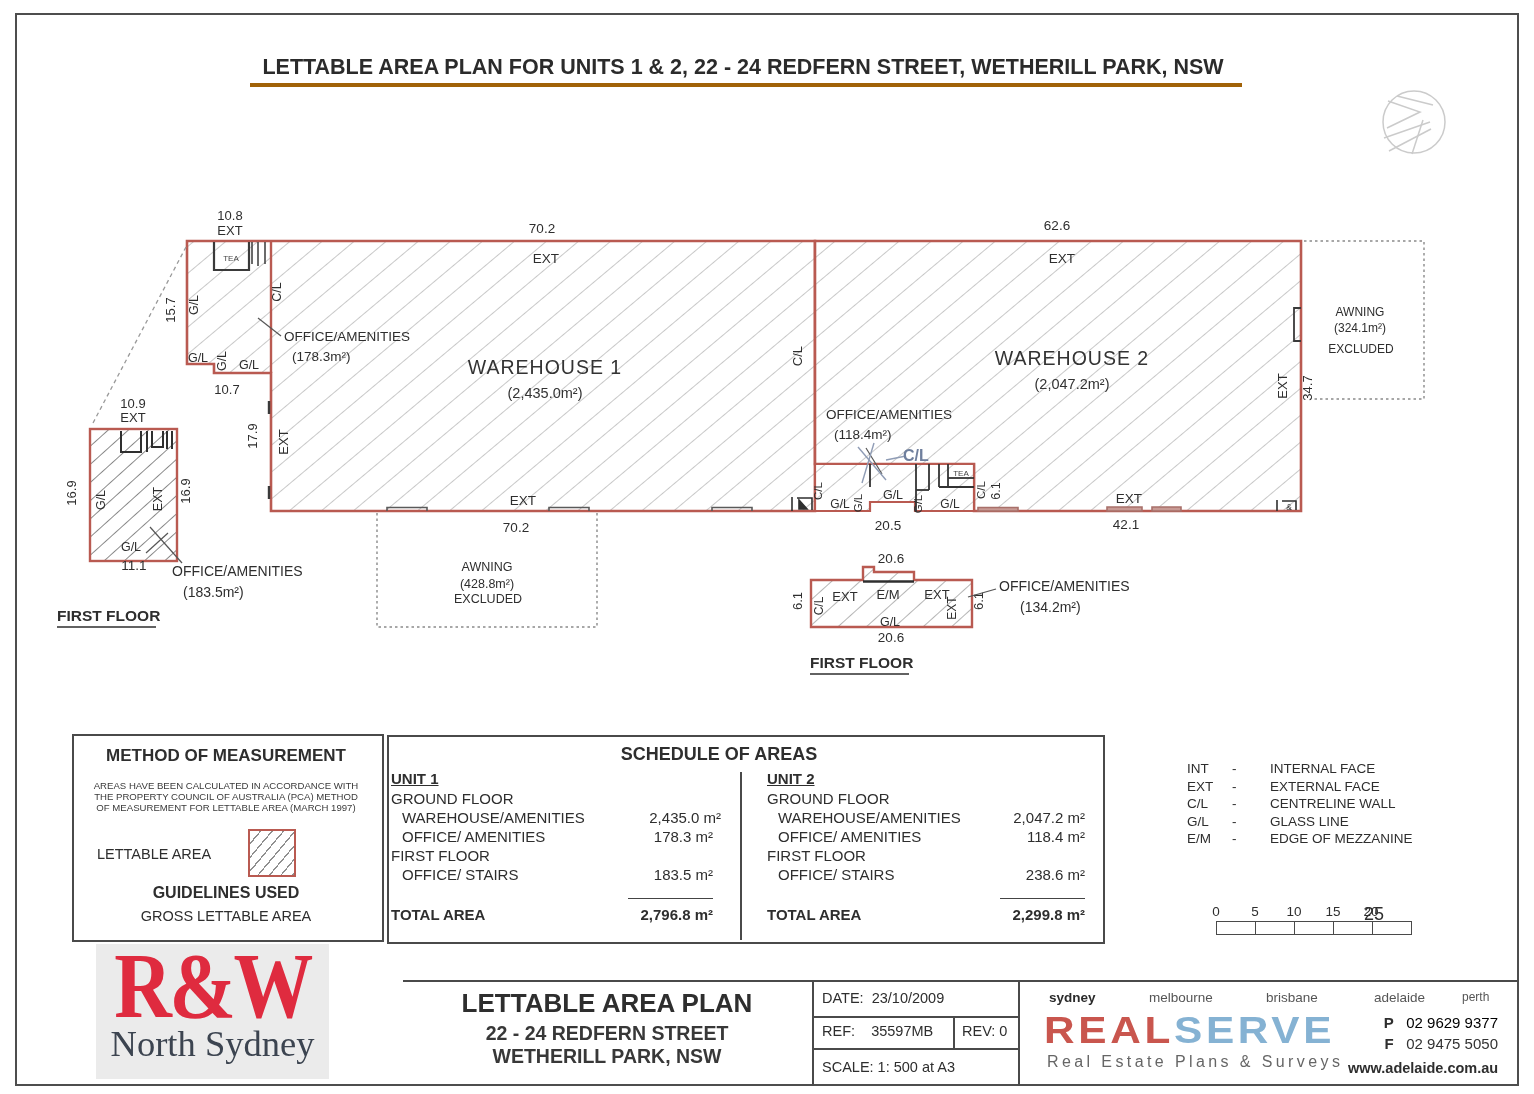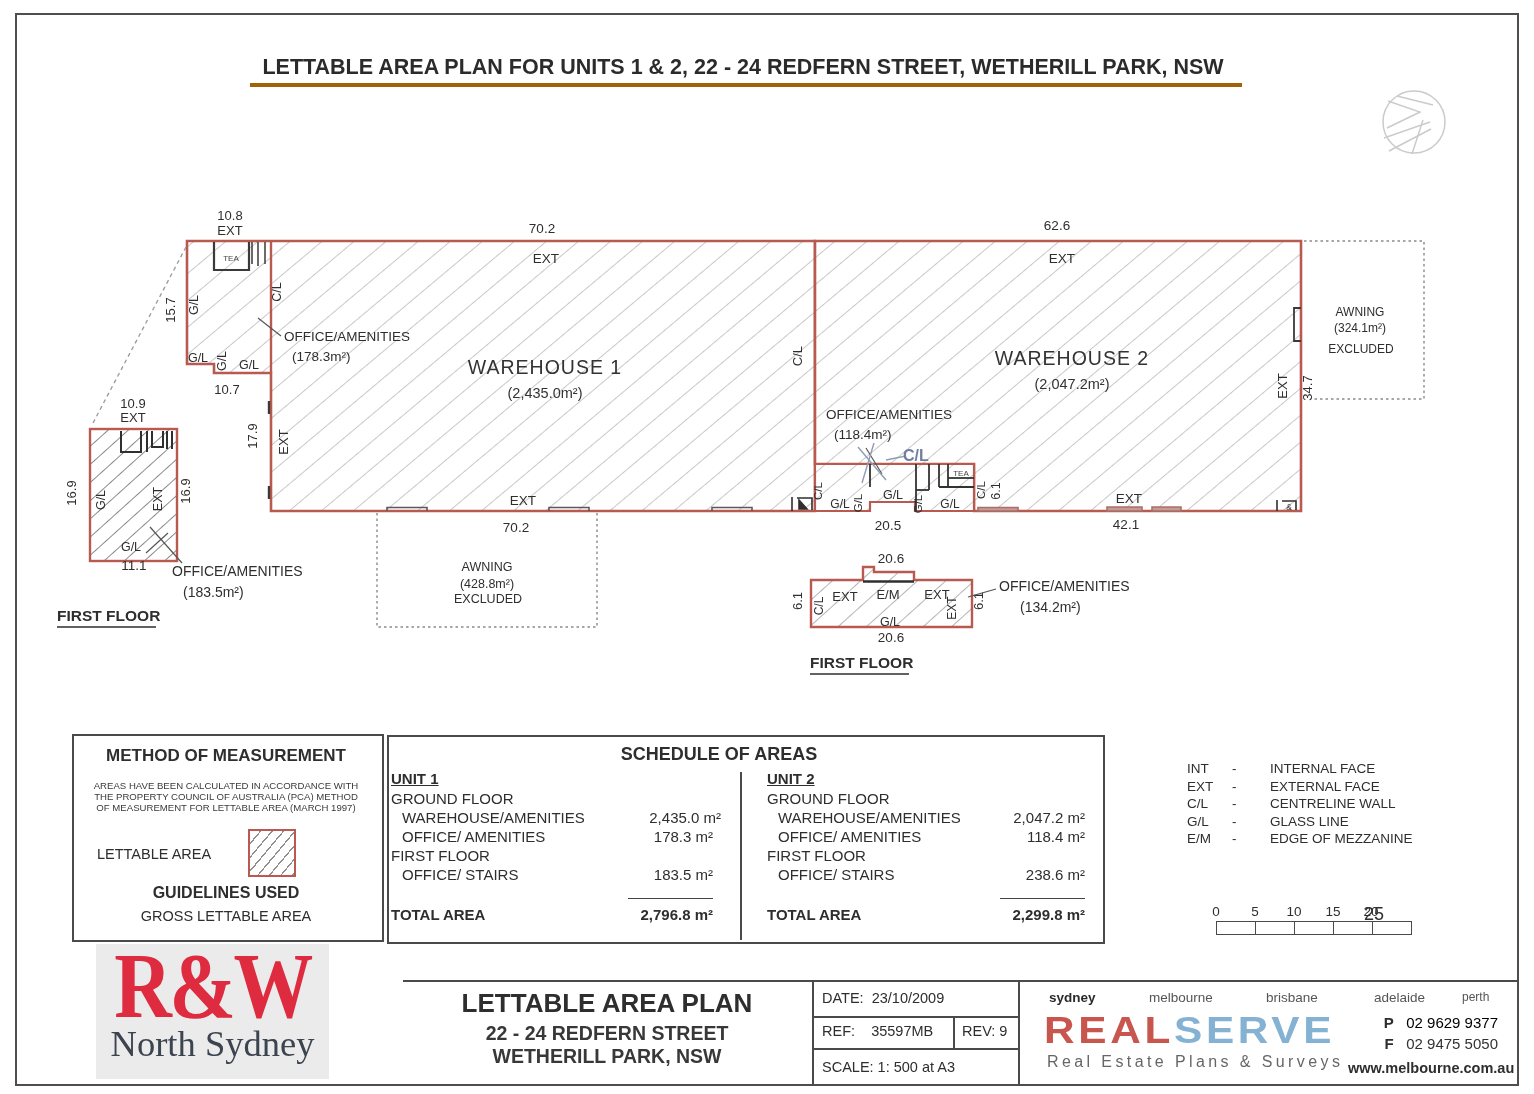--- a/index.html
+++ b/index.html
@@ -358,30 +358,30 @@
 <div class="abs" style="left:812px;top:980px;width:0;height:106px;border-left:2px solid #4a4a4a;"></div>
 <div class="abs" style="left:1018px;top:980px;width:0;height:106px;border-left:2px solid #4a4a4a;"></div>
 <div class="abs" style="left:812px;top:1016px;width:206px;border-top:2px solid #4a4a4a;"></div>
 <div class="abs" style="left:812px;top:1048px;width:206px;border-top:2px solid #4a4a4a;"></div>
 <div class="abs" style="left:953px;top:1016px;width:0;height:32px;border-left:2px solid #4a4a4a;"></div>
 
 <div class="abs" style="left:822px;top:990px;font-size:14.5px;">DATE:&nbsp; 23/10/2009</div>
 
 <div class="abs" style="left:822px;top:1023px;font-size:14.5px;">REF:&nbsp;&nbsp;&nbsp; 35597MB</div>
 
-<div class="abs" style="left:962px;top:1023px;font-size:14.5px;">REV: 9</div>
+<div class="abs" style="left:962px;top:1023px;font-size:14.5px;">REV: 0</div>
 
 <div class="abs" style="left:822px;top:1059px;font-size:14.5px;">SCALE: 1: 500 at A3</div>
 
 <div class="abs b" style="left:1049px;top:990px;font-size:13.5px;color:#2b2b2b;">sydney</div>
 <div class="abs" style="left:1149px;top:990px;font-size:13.5px;color:#555;">melbourne</div>
 <div class="abs" style="left:1266px;top:990px;font-size:13.5px;color:#555;">brisbane</div>
 <div class="abs" style="left:1374px;top:990px;font-size:13.5px;color:#555;">adelaide</div>
 <div class="abs" style="left:1462px;top:990px;font-size:12px;color:#555;">perth</div>
 
 <div class="abs b" style="left:1044px;top:1010px;font-size:37px;letter-spacing:3.2px;color:#c9564e;transform:scaleX(1.145);transform-origin:left center;">REAL<span style="color:#85b2d3;">SERVE</span></div>
 
 <div class="abs" style="left:1047px;top:1053px;font-size:16px;letter-spacing:3.4px;color:#666;">Real Estate Plans &amp; Surveys</div>
 
 <div class="abs b" style="left:1348px;top:1014px;width:150px;font-size:15px;text-align:right;">P&nbsp;&nbsp; <span style="font-weight:normal;color:#000000;">02 9629 9377</span></div>
 <div class="abs b" style="left:1348px;top:1035px;width:150px;font-size:15px;text-align:right;">F&nbsp;&nbsp; <span style="font-weight:normal;color:#333;">02 9475 5050</span></div>
 
-<div class="abs b" style="left:1348px;top:1060px;width:150px;font-size:14.5px;text-align:right;">www.melbourne.com.au</div>
+<div class="abs b" style="left:1348px;top:1060px;width:150px;font-size:14.5px;text-align:right;">www.adelaide.com.au</div>
 
 </body></html>

